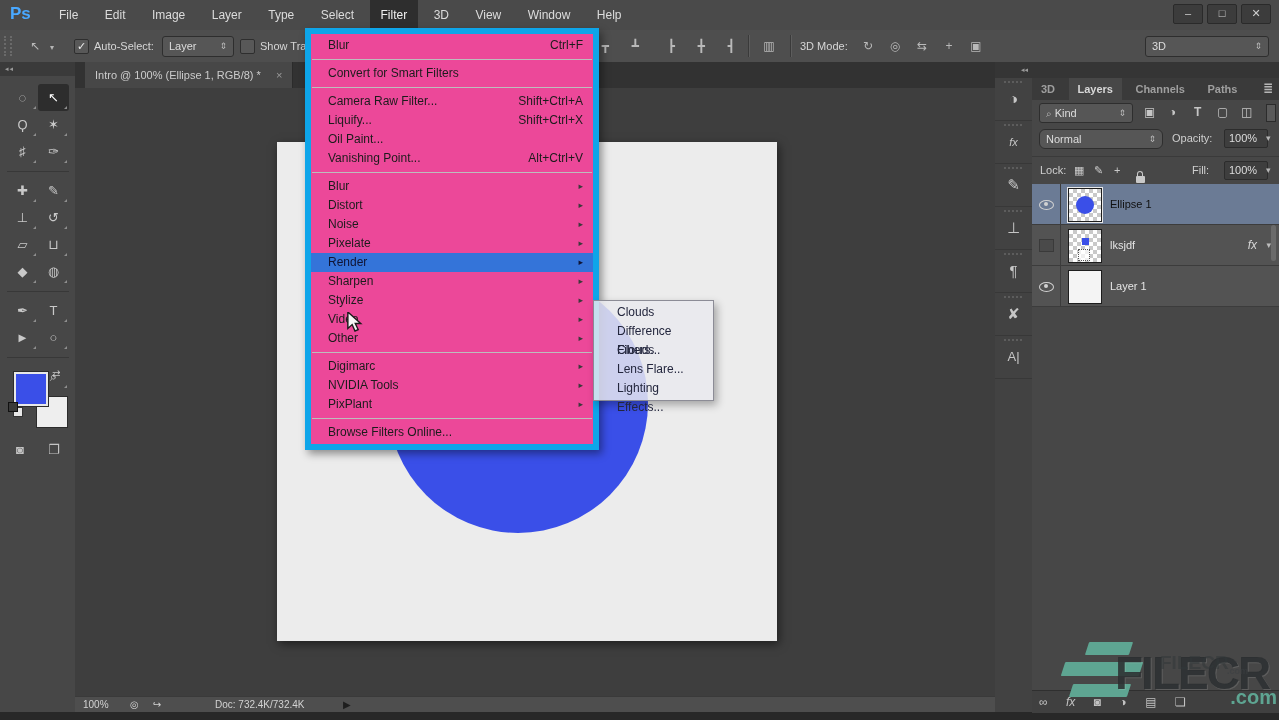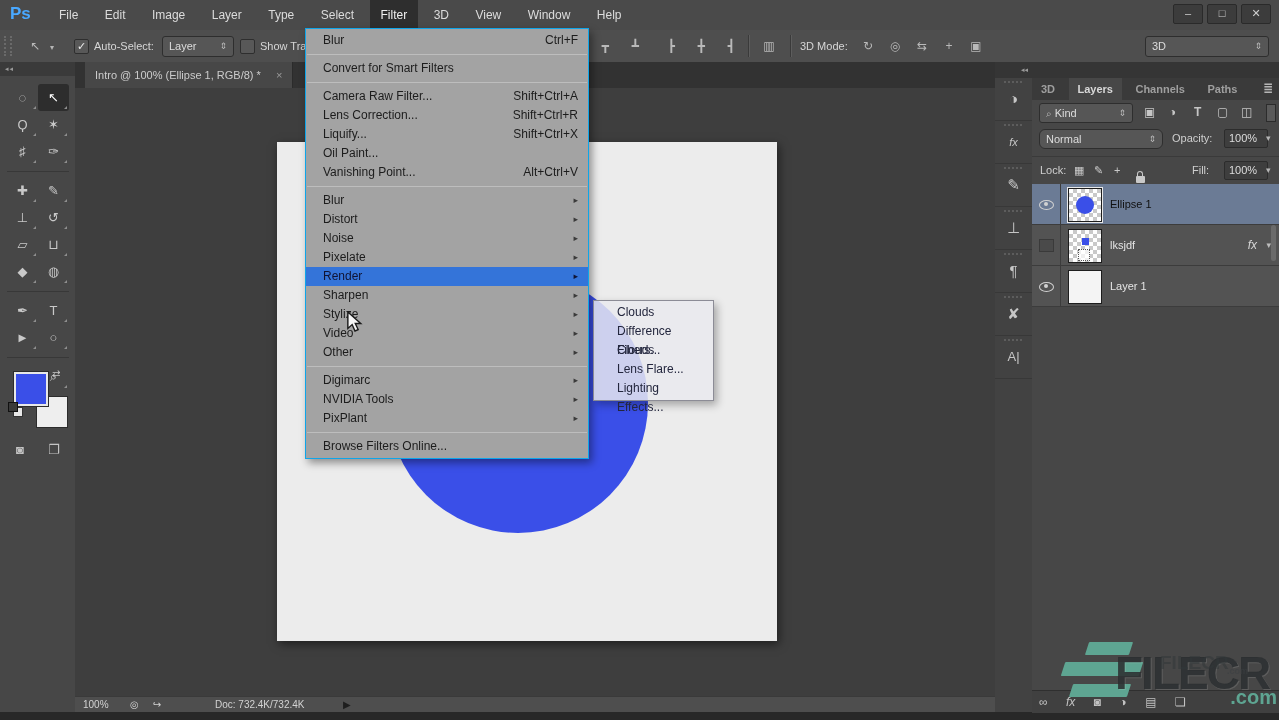--- a/index.html
+++ b/index.html
@@ -48,21 +48,21 @@
   #tab-close{margin-left:12px;color:#9a9a9a;font-size:11px;}
   #canvas-area{left:75px;top:88px;width:920px;height:608px;background:#3e3e3e;}
   #docpage{position:absolute;left:202px;top:54px;width:500px;height:499px;background:#ececec;
            box-shadow:2px 3px 9px rgba(0,0,0,.5);}
   #ellipse{position:absolute;left:111px;top:131px;width:260px;height:260px;border-radius:50%;}
   
   #statusbar{left:75px;top:696px;width:920px;height:16px;background:#4e4e4e;border-top:1px solid #3a3a3a;}
   .sb-text{color:#d2d2d2;font-size:10px;line-height:16px;}
   #global-bottom{left:0;top:712px;width:1279px;height:8px;background:#282828;}
   
-  #filtermenu{left:305px;top:28px;width:282px;background:#a3a3a3;border:1px solid #0ea5e9;
+  #filtermenu{left:305px;top:28px;width:282px;background:#ec4899;border:6px solid #0ea5e9;
               box-shadow:3px 4px 8px rgba(0,0,0,.4);padding:2px 0;z-index:40;}
   .mi{position:relative;height:19px;line-height:19px;padding:0 10px 0 17px;font-size:12px;color:#1c1c1c;}
   .mi-l{float:left;}
   .mi-s{float:right;}
   .mi-a{float:right;font-size:9px;color:#3a3a3a;}
   .mi.hl{background:#3474d9;}
   .mi.hl .mi-l,.mi.hl .mi-a{color:#101434;}
   .msep{height:1px;background:#bdbdbd;margin:4px 1px;}
   #submenu{left:593px;top:300px;width:119px;background:rgba(234,234,238,0.84);border:1px solid rgba(130,130,140,.9);
            box-shadow:3px 4px 8px rgba(0,0,0,.3);padding:2px 0;z-index:41;}
@@ -346,24 +346,20 @@
     <div class="msep"></div>
     <div class="mi">
       <span class="mi-l">Convert for Smart Filters</span>
     </div>
     <div class="msep"></div>
     <div class="mi">
       <span class="mi-l">Camera Raw Filter...</span>
       <span class="mi-s">Shift+Ctrl+A</span>
     </div>
     <div class="mi">
-      <span class="mi-l">Lens Correction...</span>
-      <span class="mi-s">Shift+Ctrl+R</span>
-    </div>
-    <div class="mi">
       <span class="mi-l">Liquify...</span>
       <span class="mi-s">Shift+Ctrl+X</span>
     </div>
     <div class="mi">
       <span class="mi-l">Oil Paint...</span>
     </div>
     <div class="mi">
       <span class="mi-l">Vanishing Point...</span>
       <span class="mi-s">Alt+Ctrl+V</span>
     </div>

